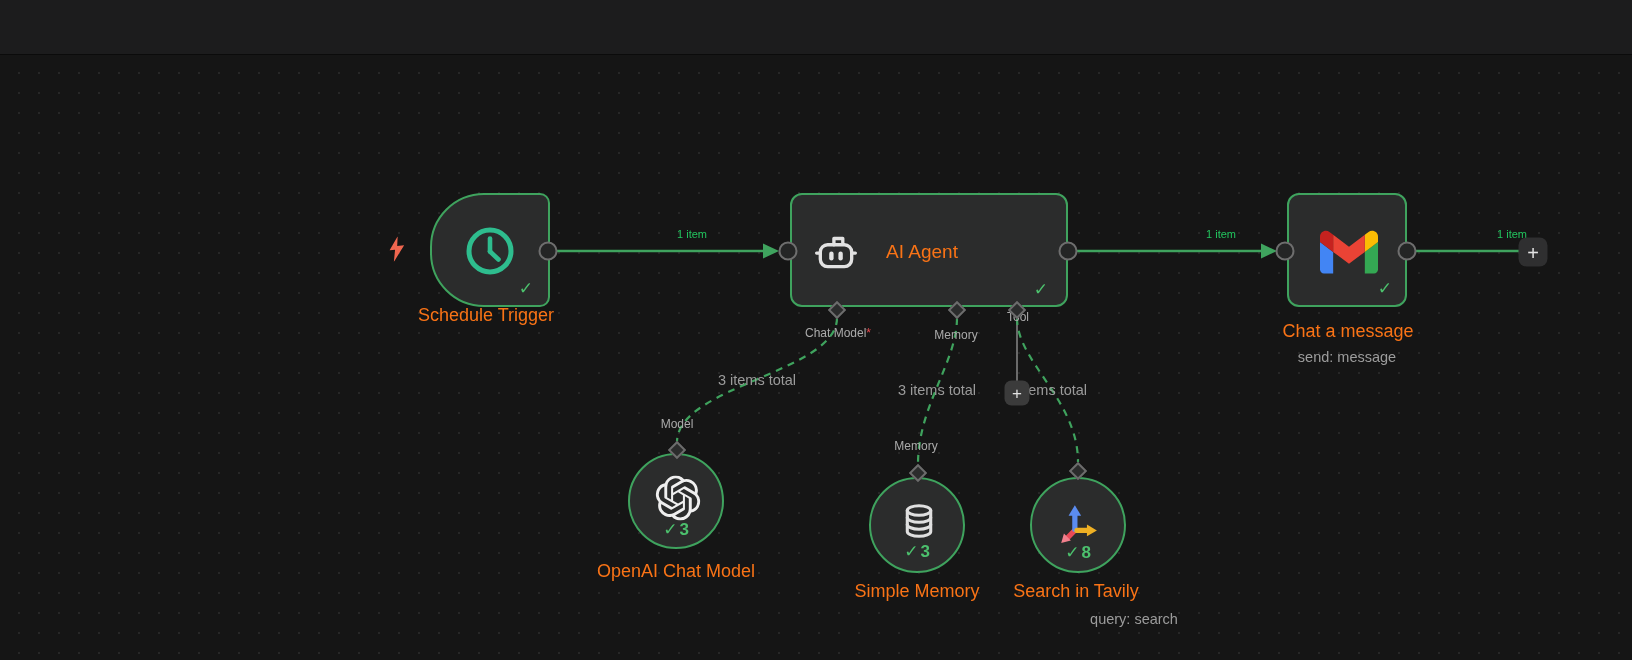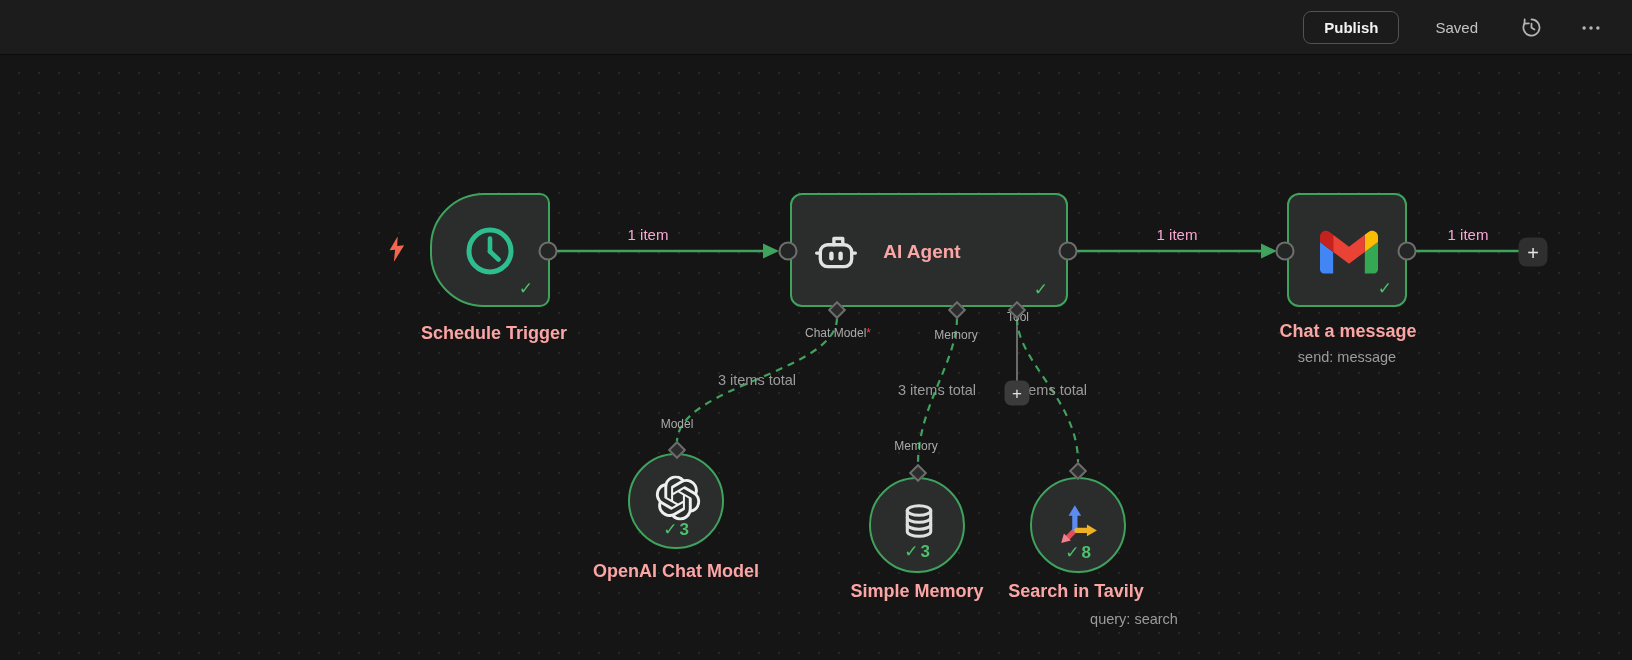--- a/index.html
+++ b/index.html
@@ -44,21 +44,21 @@
     background-image:radial-gradient(circle,#272727 1.3px, transparent 1.5px);
     background-size:20px 20px; background-position:9px 7px;
   }
   #wires { position:absolute; left:0; top:0; width:1632px; height:660px; z-index:1; pointer-events:none; }
   .abs { position:absolute; transform:translate(-50%,-50%); white-space:nowrap; }
   
   .node {
     position:absolute; background:#2b2c2c; border:2px solid #3fa35e; z-index:5;
     cursor:pointer;
   }
-  .node-title { color:#fca5a5; font-size:18px; font-weight:700; z-index:6; }
+  .node-title { color:#f97316; font-size:18px; font-weight:400; z-index:6; }
   .node-sub { color:#9c9c9c; font-size:14.5px; z-index:6; }
   .check { color:#4cc06d; font-size:17px; font-weight:700; line-height:1; }
   .node .check { position:absolute; }
   .circle-node { border-radius:50%; width:96px; height:96px; }
   .run-badge {
     position:absolute; left:50%; transform:translateX(-50%);
     display:flex; align-items:center; gap:2px;
     color:#4cc06d; font-size:17px; font-weight:700; line-height:1;
   }
   
@@ -66,59 +66,40 @@
     position:absolute; width:19px; height:19px; border-radius:50%;
     background:#242525; border:2px solid #6e6e6e; z-index:7;
     transform:translate(-50%,-50%); cursor:crosshair;
   }
   .diamond {
     position:absolute; width:13px; height:13px;
     background:#2b2c2c; border:2px solid #6c6c6c; z-index:7;
     transform:translate(-50%,-50%) rotate(45deg); cursor:crosshair;
   }
   
-  .conn-label { color:#f9a8d4; font-size:15px; z-index:3; }
+  .conn-label { color:#22c55e; font-size:11px; z-index:3;margin-left:44px; }
   .total-label { color:#9b9b9b; font-size:14.5px; z-index:2; }
   .port-label { color:#ababab; font-size:12px; z-index:3; }
   .req { color:#e5484d; }
   
   .plus-btn {
     position:absolute; transform:translate(-50%,-50%); z-index:8;
     display:flex; align-items:center; justify-content:center;
     color:#e3e3e3; cursor:pointer; line-height:1;
   }
   #tool-plus { width:25px; height:25px; background:#3b3b3b; border-radius:7px; font-size:17px; }
   #append-plus { width:29px; height:29px; background:#2f2f30; border-radius:8px; font-size:20px; }
   svg { display:block; }
 </style>
 </head>
 <body>
 
 <div id="app">
 
   <div id="topbar">
-    <div class="topbar-right">
-      <button class="publish-btn">Publish</button>
-      <span class="saved-label">Saved</span>
-      <span class="iconbtn">
-        <svg width="21" height="21" viewBox="0 0 24 24" fill="none" stroke="#b5b5b5" stroke-width="2" stroke-linecap="round" stroke-linejoin="round">
-          <path d="M12 2.8 a9.2 9.2 0 1 1 -8 4.6"></path>
-          <path d="M4.2 2.6 L4 7.6 L9 7.4" fill="none"></path>
-          <path d="M12 7.6 V12.4 L15.4 14.4"></path>
-        </svg>
-      </span>
-      <span class="iconbtn">
-        <svg width="22" height="22" viewBox="0 0 24 24" fill="#b5b5b5">
-          <circle cx="4.5" cy="12" r="1.9"></circle>
-            <circle cx="12" cy="12" r="1.9"></circle>
-            <circle cx="19.5" cy="12" r="1.9"></circle>
-        </svg>
-      </span>
-      <span class="pad-r"></span>
-    </div>
   </div>
 
 
   <div id="canvas"></div>
 
   <svg id="wires" viewBox="0 0 1632 660">
 
     <path d="M557,251 H764" stroke="#3fa35e" stroke-width="2.4" fill="none"></path>
     <polygon points="779,251 763,243.5 763,258.5" fill="#3fa35e"></polygon>
     <path d="M1077,251 H1262" stroke="#3fa35e" stroke-width="2.4" fill="none"></path>
@@ -148,21 +129,21 @@
   <div class="node" style="left:430px; top:193px; width:120px; height:114px; border-radius:54px 10px 10px 54px;">
     <span class="abs" style="left:58px; top:56px;">
       <svg width="58" height="58" viewBox="0 0 58 58" fill="none" stroke="#2ebd8e" stroke-linecap="round">
         <circle cx="29" cy="29" r="21" stroke-width="5"></circle>
         <path d="M29 29.5 V16.5" stroke-width="4.6"></path>
         <path d="M29 29.5 L37.5 37.5" stroke-width="4.6"></path>
       </svg>
     </span>
     <span class="check" style="right:15px; bottom:8px;">✓</span>
   </div>
-  <span class="abs node-title" style="left:486px; top:333px;margin-left:8px;">Schedule Trigger</span>
+  <span class="abs node-title" style="left:486px; top:315px;">Schedule Trigger</span>
 
   <div class="node" style="left:790px; top:193px; width:278px; height:114px; border-radius:12px;">
     <span class="abs" style="left:44px; top:56px;">
       <svg width="46" height="36" viewBox="0 0 44 34" fill="none" stroke="#e2e2e2" stroke-width="3.2" stroke-linecap="round" stroke-linejoin="round">
         <rect x="7" y="11" width="30" height="21" rx="7"></rect>
         <path d="M20 11 V5 H28.5 V9"></path>
         <rect x="15.5" y="17.5" width="4.2" height="8.6" rx="2.1" fill="#e2e2e2" stroke="none"></rect>
         <rect x="24.3" y="17.5" width="4.2" height="8.6" rx="2.1" fill="#e2e2e2" stroke="none"></rect>
         <path d="M7 19 H3.4 M37 19 H40.6" stroke-width="3"></path>
       </svg>

